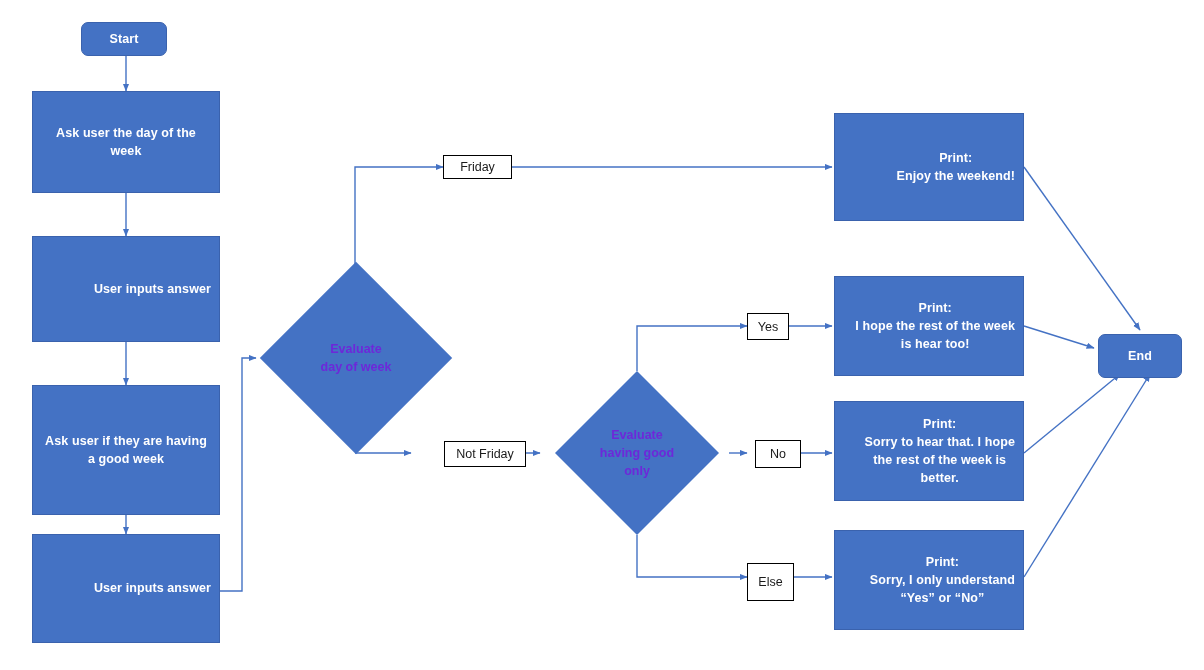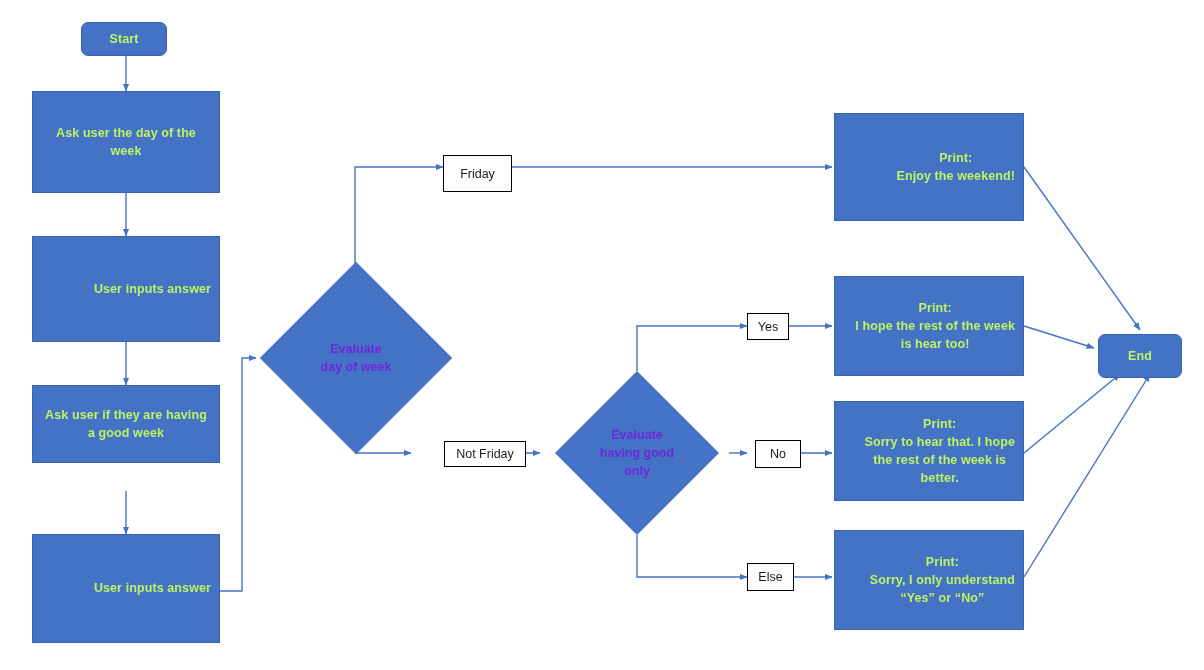--- a/index.html
+++ b/index.html
@@ -25,21 +25,21 @@
     height: 670px;
     pointer-events: none;
   }
   .node {
     position: absolute;
     box-sizing: border-box;
     display: flex;
     align-items: center;
     justify-content: center;
     text-align: center;
-    color: #bef264;
+    color: #ffffff;
     font-size: 12.5px;
     line-height: 1.45;
     font-weight: 600;
     letter-spacing: 0.1px;
     padding: 16px 8px;
   }
   .process {
     background: #4472C4;
     border: 1px solid #3A62AD;
     justify-content: flex-end;
@@ -130,21 +130,21 @@
   </div>
 
   <div class="node process" style="left:32px; top:91px; width:188px; height:102px;">
     <span>Ask user the day of the week</span>
   </div>
 
   <div class="node process" style="left:32px; top:236px; width:188px; height:106px;">
     <span>User inputs answer</span>
   </div>
 
-  <div class="node process" style="left:32px; top:385px; width:188px; height:78px;">
+  <div class="node process" style="left:32px; top:385px; width:188px; height:130px;">
     <span>Ask user if they are having a good week</span>
   </div>
 
   <div class="node process" style="left:32px; top:534px; width:188px; height:109px;">
     <span>User inputs answer</span>
   </div>
 
   <div class="decision-wrap" style="left:288px; top:290px; width:136px; height:136px;">
     <div class="decision-shape"></div>
     <div class="decision-label">
@@ -195,33 +195,33 @@
       <div>Print:</div>
       <div>Sorry, I only understand</div>
       <div>“Yes” or “No”</div>
     </div>
   </div>
 
   <div class="node terminator" style="left:1098px; top:334px; width:84px; height:44px;">
     <span>End</span>
   </div>
 
-  <div class="edge-label" style="left:443px; top:155px; width:69px; height:37px;">
+  <div class="edge-label" style="left:443px; top:155px; width:69px; height:24px;">
     <span>Friday</span>
   </div>
 
   <div class="edge-label" style="left:411px; top:441px; width:82px; height:26px;margin-left:33px;">
     <span>Not Friday</span>
   </div>
 
   <div class="edge-label" style="left:747px; top:313px; width:42px; height:27px;">
     <span>Yes</span>
   </div>
 
   <div class="edge-label" style="left:747px; top:440px; width:46px; height:28px;margin-left:8px;">
     <span>No</span>
   </div>
 
-  <div class="edge-label" style="left:747px; top:563px; width:47px; height:28px;">
+  <div class="edge-label" style="left:747px; top:563px; width:47px; height:38px;">
     <span>Else</span>
   </div>
 
 </div>
 
 </body></html>

